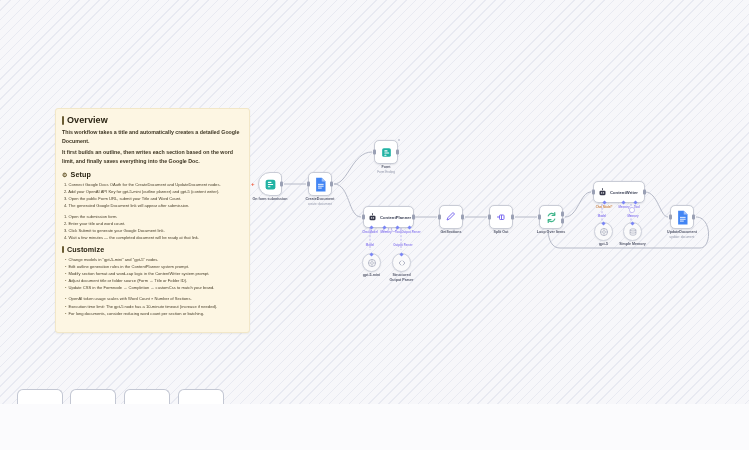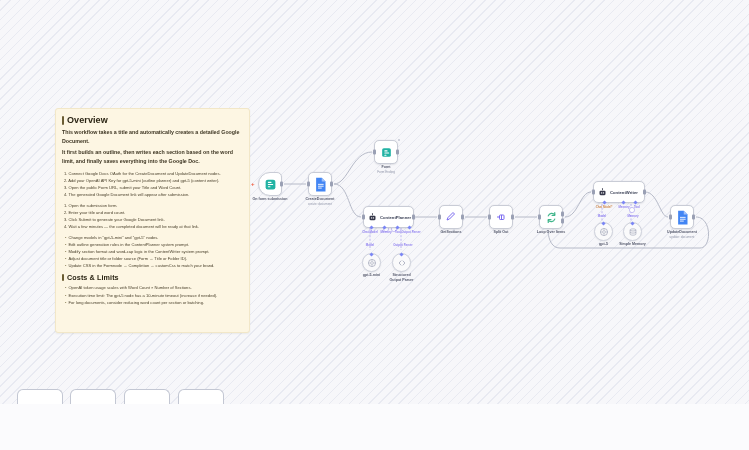--- a/index.html
+++ b/index.html
@@ -128,46 +128,50 @@
 <div id="sticky">
 
   <div class="sec-h big">
     <span class="bar big"></span>
     <span>Overview</span>
   </div>
   <p class="para">This workflow takes a title and automatically creates a detailed Google Document.</p>
   <p class="para">It first builds an outline, then writes each section based on the word limit, and finally saves everything into the Google Doc.</p>
   <hr class="sp">
 
+  <div class="sec-h">
+    <span class="gicon">⚙</span>
+    <span>Setup</span>
+  </div>
   <ol class="li" style="list-style:none;padding-left:2px;">
     <li>1. Connect Google Docs OAuth for the CreateDocument and UpdateDocument nodes.</li>
     <li>2. Add your OpenAI API Key for gpt-5-mini (outline planner) and gpt-5 (content writer).</li>
     <li>3. Open the public Form URL, submit your Title and Word Count.</li>
     <li>4. The generated Google Document link will appear after submission.</li>
   </ol>
 
   <ol class="li" style="list-style:none;padding-left:2px;">
     <li>1. Open the submission form.</li>
     <li>2. Enter your title and word count.</li>
     <li>3. Click Submit to generate your Google Document link.</li>
     <li>4. Wait a few minutes — the completed document will be ready at that link.</li>
   </ol>
 
+  <div class="sec-h">
+    <span class="bar"></span>
+    <span>Customize</span>
+  </div>
   <ul class="li">
     <li>Change models in "gpt-5-mini" and "gpt-5" nodes.</li>
     <li>Edit outline generation rules in the ContentPlanner system prompt.</li>
     <li>Modify section format and word-cap logic in the ContentWriter system prompt.</li>
     <li>Adjust document title or folder source (Form → Title or Folder ID).</li>
     <li>Update CSS in the Formnode → Completion → customCss to match your brand.</li>
   </ul>
 
-  <div class="sec-h">
-    <span class="bar"></span>
-    <span>Costs &amp; Limits</span>
-  </div>
   <ul class="li">
     <li>OpenAI token usage scales with Word Count × Number of Sections.</li>
     <li>Execution time limit: The gpt-5 node has a 10-minute timeout (increase if needed).</li>
     <li>For long documents, consider reducing word count per section or batching.</li>
 
   </ul>
 </div>
 
 <div class="node trig" style="left:258px;top:172px;">
   <span class="plus" style="left:-8px;top:8px;">+</span>

